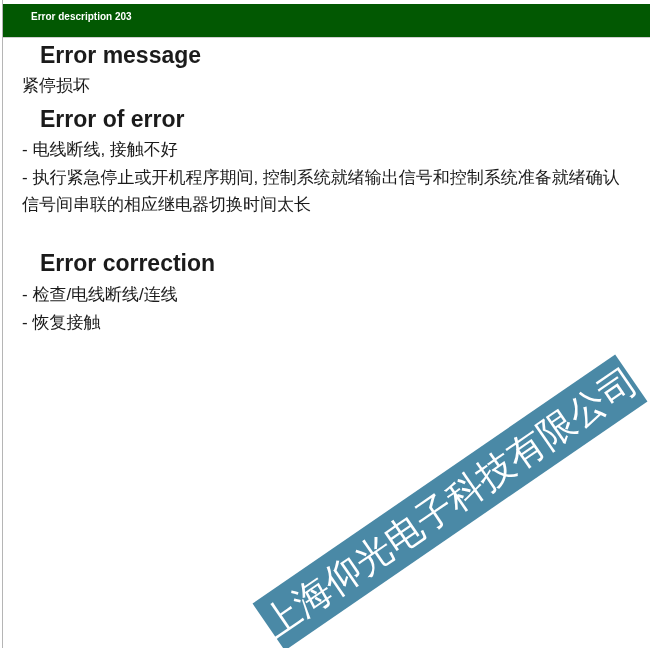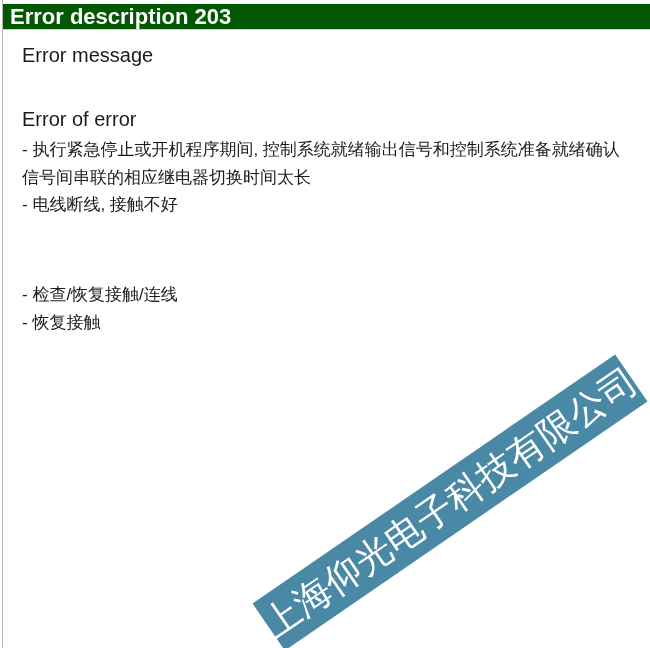--- a/index.html
+++ b/index.html
@@ -17,36 +17,36 @@
   }
   .left-rule {
     position: absolute;
     left: 2px; top: 0; bottom: 0;
     width: 1px;
     background: #b5b5b5;
   }
   .header-bar {
     position: absolute;
     left: 3px; right: 0; top: 4px;
-    height: 26px;
+    height: 34px;
     line-height: 26px;
-    padding-left: 7px;
+    padding-left: 28px;
     background: #025802;
     border-bottom: 1px solid #cfcfcf;
     color: #ffffff;
-    font-size: 22px;
+    font-size: 10px;
     font-weight: bold;
     box-sizing: border-box;
   }
   .section-heading {
     position: absolute;
-    left: 22px;
+    left: 40px;
     width: 606px;
-    font-size: 20px;
-    font-weight: normal;
+    font-size: 23px;
+    font-weight: bold;
     line-height: 20px;
     color: #1b1b1b;
   }
   .section-body {
     position: absolute;
     left: 22px;
     width: 606px;
     font-size: 17px;
     line-height: 27.5px;
     color: #1b1b1b;
@@ -76,29 +76,33 @@
 </head>
 <body>
 
 <div class="page">
 
   <div class="left-rule"></div>
 
   <div class="header-bar">Error description 203</div>
 
   <div class="section-heading" id="sec1-heading">Error message</div>
+  <div class="section-body" id="sec1-body">
+    <div class="line">紧停损坏</div>
+  </div>
 
   <div class="section-heading" id="sec2-heading">Error of error</div>
   <div class="section-body" id="sec2-body">
+    <div class="line">- 电线断线, 接触不好</div>
     <div class="line">- 执行紧急停止或开机程序期间, 控制系统就绪输出信号和控制系统准备就绪确认信号间串联的相应继电器切换时间太长</div>
-    <div class="line">- 电线断线, 接触不好</div>
   </div>
 
+  <div class="section-heading" id="sec3-heading">Error correction</div>
   <div class="section-body" id="sec3-body">
-    <div class="line">- 检查/恢复接触/连线</div>
+    <div class="line">- 检查/电线断线/连线</div>
     <div class="line">- 恢复接触</div>
   </div>
 
   <div class="watermark-ribbon">
     <span>上海仰光电子科技有限公司</span>
   </div>
 
 </div>
 
 </body></html>

